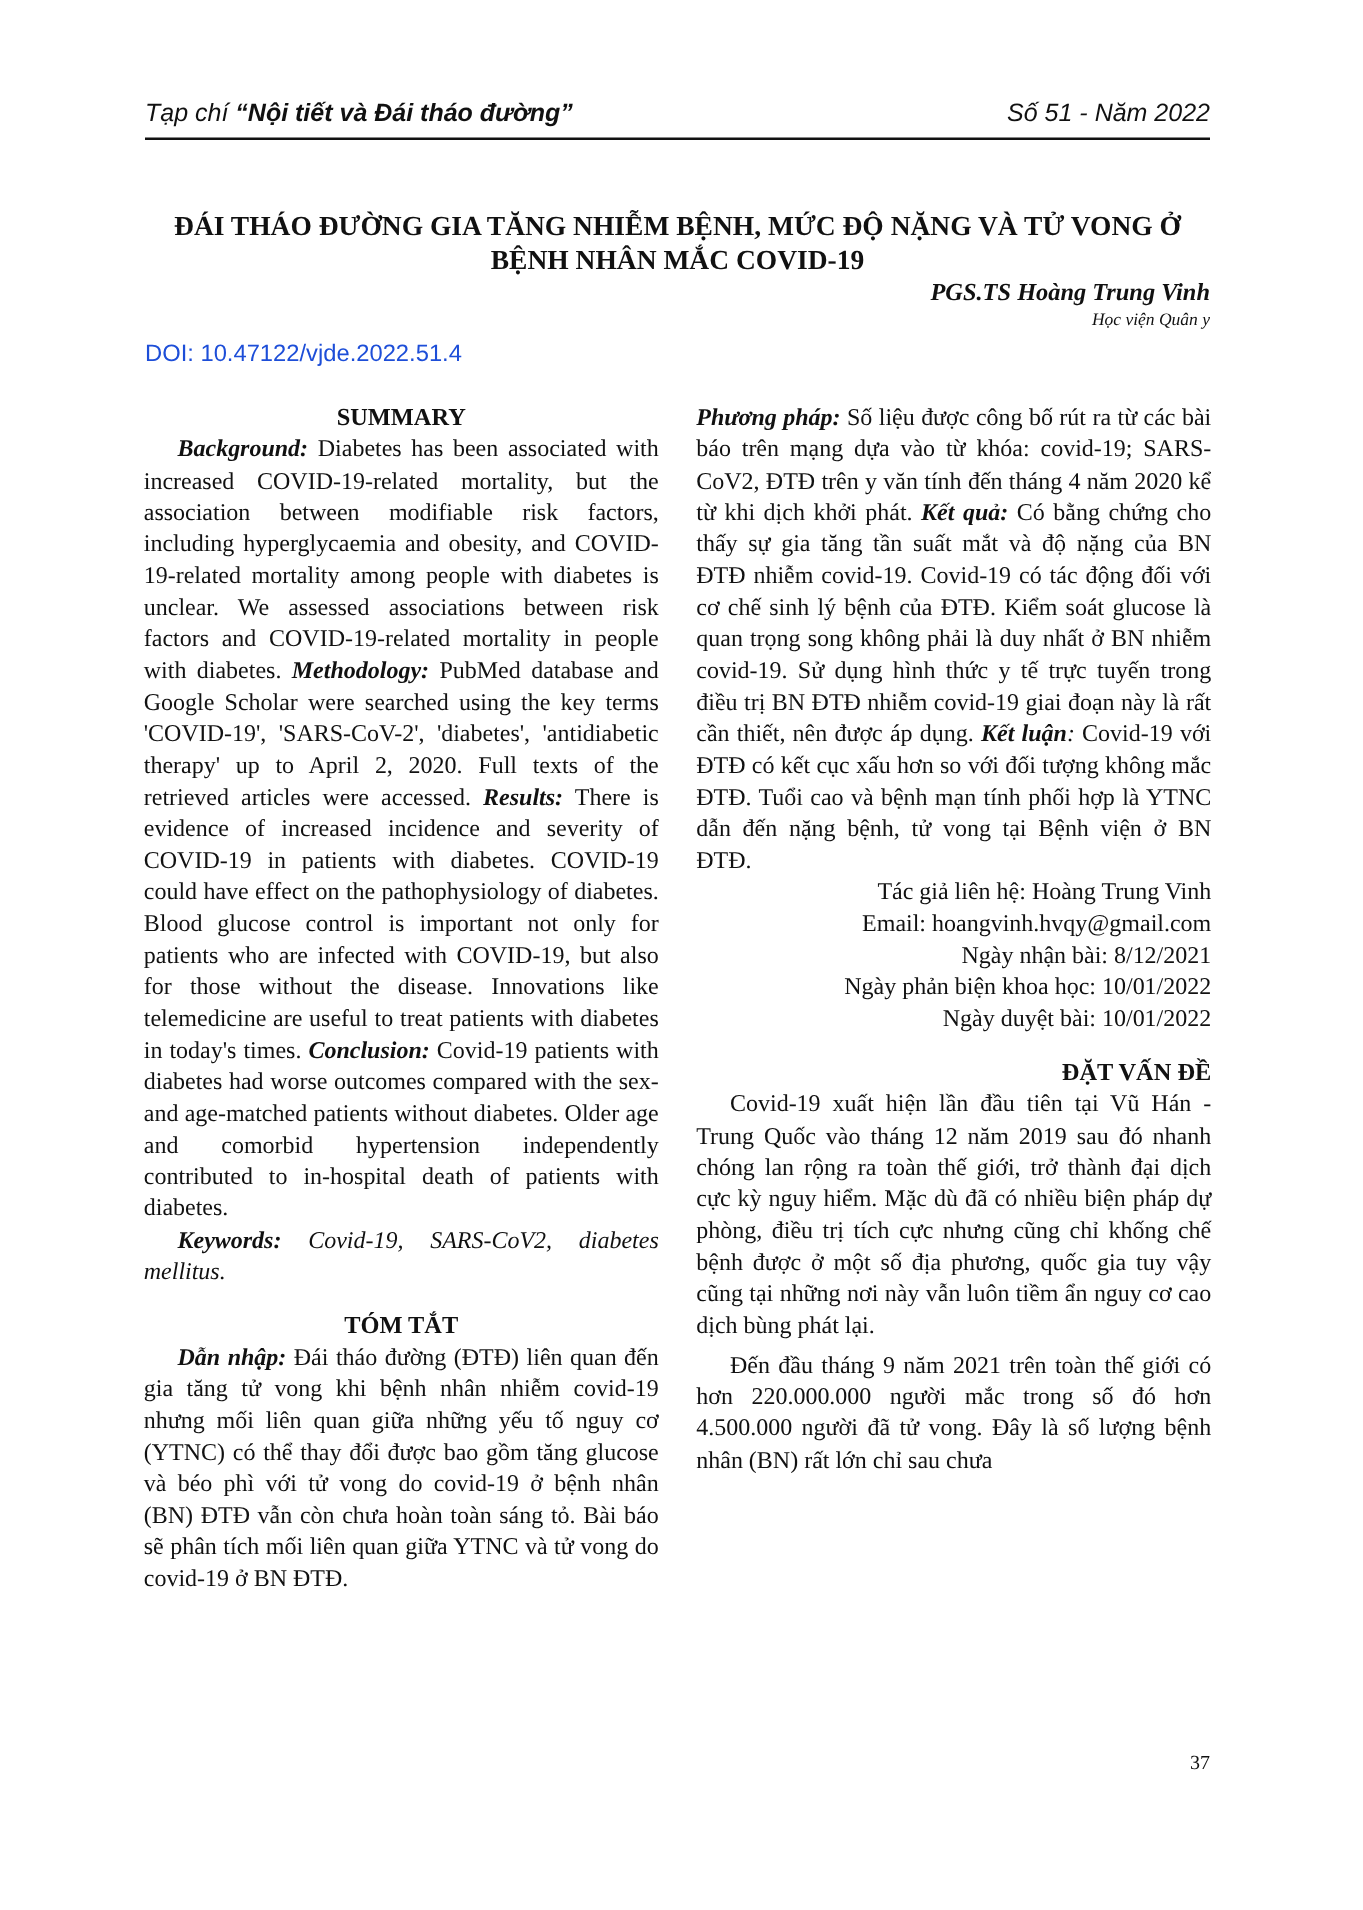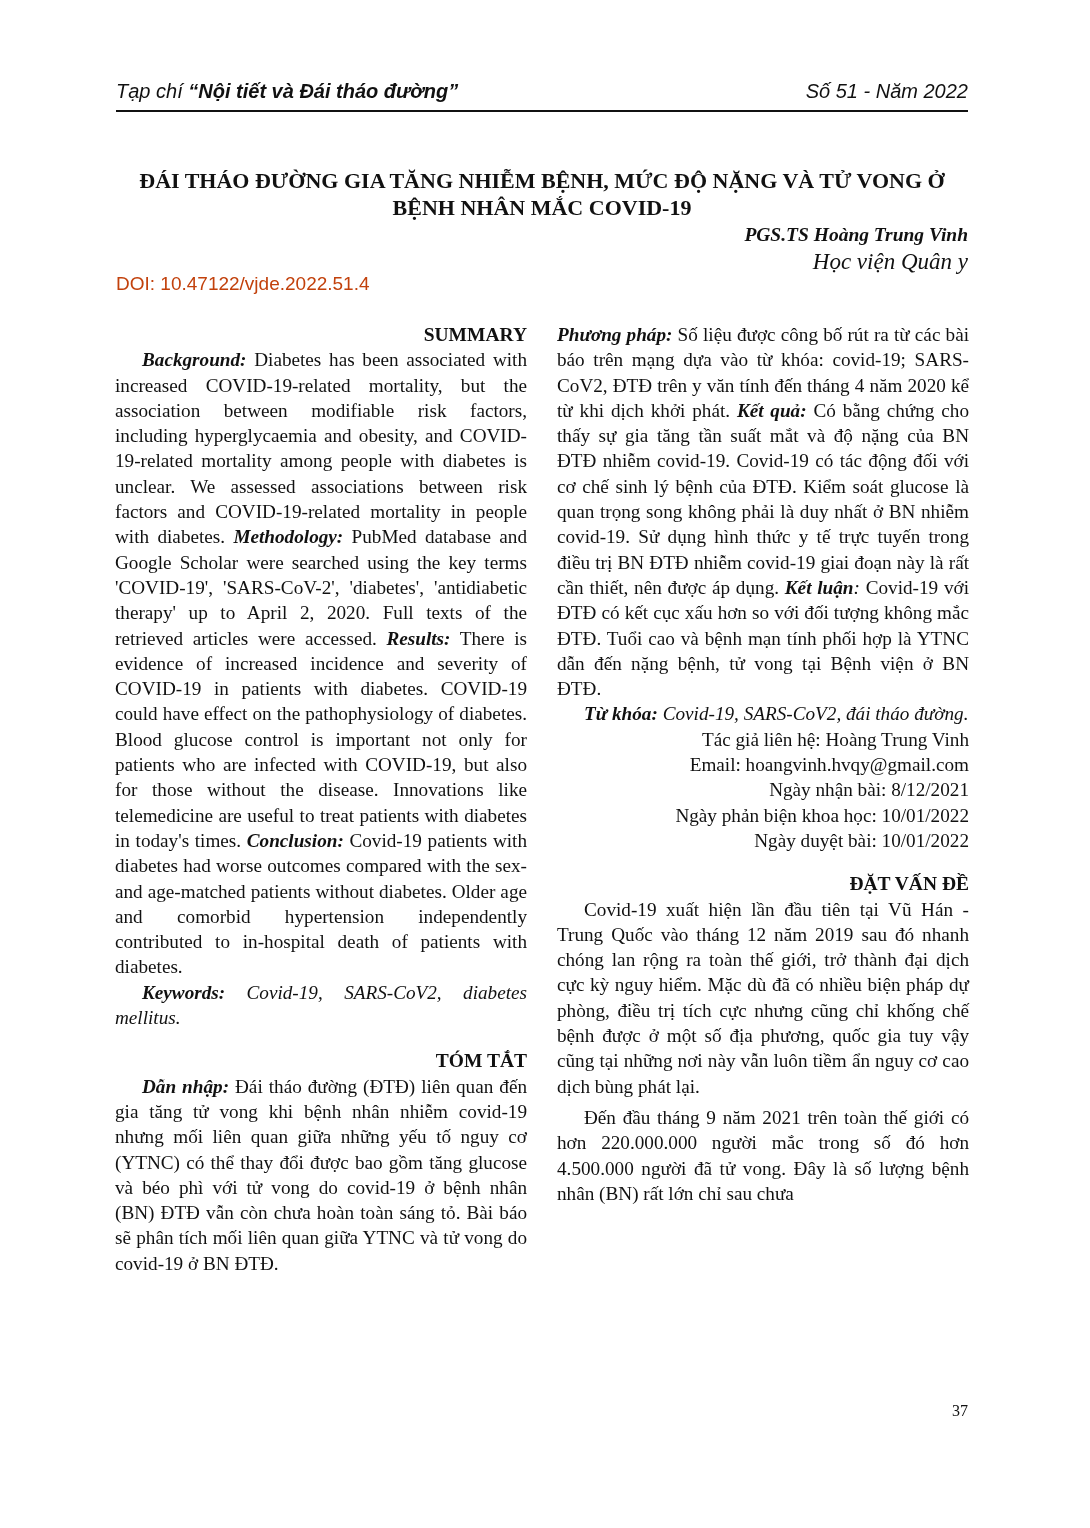--- a/index.html
+++ b/index.html
@@ -8,29 +8,29 @@
   .sans { font-family: "Liberation Sans", "DejaVu Sans", sans-serif; }
 
   #running-header { position: absolute; left: 116px; top: 80px; width: 852px; height: 30px; }
   #running-header .left { position: absolute; left: 0; top: 0; font-size: 20px; font-style: italic; }
   #running-header .left b { font-weight: bold; }
   #running-header .right { position: absolute; right: 0; top: 0; font-size: 20px; font-style: italic; }
   #header-rule { position: absolute; left: 116px; top: 110px; width: 852px; height: 0; border-top: 2px solid #111; }
 
   #title { position: absolute; left: 116px; top: 167px; width: 852px; text-align: center; font-size: 22px; font-weight: bold; line-height: 27px; }
   #author { position: absolute; right: 122px; top: 224px; font-size: 19.5px; font-weight: bold; font-style: italic; }
-  #affiliation { position: absolute; right: 122px; top: 249px; font-size: 23px; font-style: italic; }
+  #affiliation { position: absolute; right: 122px; top: 249px; font-size: 14px; font-style: italic; }
   #doi { position: absolute; left: 116px; top: 273px; font-size: 19px; color: #ff0000; }
 
   .col { position: absolute; width: 412px; font-size: 19.2px; line-height: 25.3px; text-align: justify; }
   #col-left { left: 115px; top: 322px; }
   #col-right { left: 557px; top: 322px; }
   .col p { margin: 0; }
   .indent { text-indent: 27px; }
-  .center { text-align: right; }
+  .center { text-align: center; }
   .heading { font-weight: bold; font-size: 19.5px; }
   .subtitle { font-weight: bold; font-style: italic; text-align: center; }
   .bi { font-weight: bold; font-style: italic; margin-top: 20px; }
   .it { font-style: italic; }
   .meta { padding-left: 27px; text-align: right; }
   .gap-sm { height: 6px; }
   .gap-md { height: 18px; }
 
   #page-number { position: absolute; right: 122px; top: 1402px; font-size: 16px; }
 </style>
@@ -39,37 +39,36 @@
 
 <div id="running-header" class="sans">
   <span class="left"><span>Tạp chí </span><b>“Nội tiết và Đái tháo đường”</b></span>
   <span class="right">Số 51 - Năm 2022</span>
 </div>
 <div id="header-rule"></div>
 
 <div id="title" class="serif">ĐÁI THÁO ĐƯỜNG GIA TĂNG NHIỄM BỆNH, MỨC ĐỘ NẶNG VÀ TỬ VONG Ở BỆNH NHÂN MẮC COVID-19</div>
 <div id="author" class="serif">PGS.TS Hoàng Trung Vinh</div>
 <div id="affiliation" class="serif">Học viện Quân y</div>
-<div id="doi" class="sans" style="color: #c2410c;">DOI: 10.47122/vjde.2022.51.4</div>
+<div id="doi" class="sans" style="color: #1d4ed8;">DOI: 10.47122/vjde.2022.51.4</div>
 
 <div id="col-left" class="col serif">
   <p class="heading center">SUMMARY</p>
   <p class="indent"><span class="bi">Background:</span><span> Diabetes has been associated with increased COVID-19-related mortality, but the association between modifiable risk factors, including hyperglycaemia and obesity, and COVID-19-related mortality among people with diabetes is unclear. We assessed associations between risk factors and COVID-19-related mortality in people with diabetes.</span>
   <span class="bi">Methodology:</span><span> PubMed database and Google Scholar were searched using the key terms 'COVID-19', 'SARS-CoV-2', 'diabetes', 'antidiabetic therapy' up to April 2, 2020. Full texts of the retrieved articles were accessed.</span>
   <span class="bi">Results:</span><span> There is evidence of increased incidence and severity of COVID-19 in patients with diabetes. COVID-19 could have effect on the pathophysiology of diabetes. Blood glucose control is important not only for patients who are infected with COVID-19, but also for those without the disease. Innovations like telemedicine are useful to treat patients with diabetes in today's times.</span>
   <span class="bi">Conclusion:</span><span> Covid-19 patients with diabetes had worse outcomes compared with the sex- and age-matched patients without diabetes. Older age and comorbid hypertension independently contributed to in-hospital death of patients with diabetes.</span></p>
   <p class="indent"><span class="bi">Keywords:</span><span class="it"> Covid-19, SARS-CoV2, diabetes mellitus.</span></p>
   <div class="gap-md"></div>
   <p class="heading center">TÓM TẮT</p>
   <p class="indent"><span class="bi">Dẫn nhập:</span><span> Đái tháo đường (ĐTĐ) liên quan đến gia tăng tử vong khi bệnh nhân nhiễm covid-19 nhưng mối liên quan giữa những yếu tố nguy cơ (YTNC) có thể thay đổi được bao gồm tăng glucose và béo phì với tử vong do covid-19 ở bệnh nhân (BN) ĐTĐ vẫn còn chưa hoàn toàn sáng tỏ. Bài báo sẽ phân tích mối liên quan giữa YTNC và tử vong do covid-19 ở BN ĐTĐ. </span></p>
 </div>
 
 <div id="col-right" class="col serif">
   <p><span class="bi">Phương pháp:</span><span> Số liệu được công bố rút ra từ các bài báo trên mạng dựa vào từ khóa: covid-19; SARS-CoV2, ĐTĐ trên y văn tính đến tháng 4 năm 2020 kể từ khi dịch khởi phát. </span><span class="bi">Kết quả:</span><span> Có bằng chứng cho thấy sự gia tăng tần suất mắt và độ nặng của BN ĐTĐ nhiễm covid-19. Covid-19 có tác động đối với cơ chế sinh lý bệnh của ĐTĐ. Kiểm soát glucose là quan trọng song không phải là duy nhất ở BN nhiễm covid-19. Sử dụng hình thức y tế trực tuyến trong điều trị BN ĐTĐ nhiễm covid-19 giai đoạn này là rất cần thiết, nên được áp dụng. </span><span class="bi">Kết luận</span><span class="it">:</span><span> Covid-19 với ĐTĐ có kết cục xấu hơn so với đối tượng không mắc ĐTĐ. Tuổi cao và bệnh mạn tính phối hợp là YTNC dẫn đến nặng bệnh, tử vong tại Bệnh viện ở BN ĐTĐ.</span></p>
-  <p class="indent"><span class="bi">Từ khóa:</span><span class="it"> Covid-19, SARS-CoV2, đái tháo đường.</span></p>
   <p class="meta">Tác giả liên hệ: Hoàng Trung Vinh</p>
   <p class="meta">Email: hoangvinh.hvqy@gmail.com</p>
   <p class="meta">Ngày nhận bài: 8/12/2021</p>
   <p class="meta">Ngày phản biện khoa học: 10/01/2022</p>
   <p class="meta">Ngày duyệt bài: 10/01/2022</p>
   <div class="gap-md"></div>
   <p class="heading meta">ĐẶT VẤN ĐỀ</p>
   <p class="indent">Covid-19 xuất hiện lần đầu tiên tại Vũ Hán - Trung Quốc vào tháng 12 năm 2019 sau đó nhanh chóng lan rộng ra toàn thế giới, trở thành đại dịch cực kỳ nguy hiểm. Mặc dù đã có nhiều biện pháp dự phòng, điều trị tích cực nhưng cũng chỉ khống chế bệnh được ở một số địa phương, quốc gia tuy vậy cũng tại những nơi này vẫn luôn tiềm ẩn nguy cơ cao dịch bùng phát lại.</p>
   <div class="gap-sm"></div>
   <p class="indent">Đến đầu tháng 9 năm 2021 trên toàn thế giới có hơn 220.000.000 người mắc trong số đó hơn 4.500.000 người đã tử vong. Đây là số lượng bệnh nhân (BN) rất lớn chỉ sau chưa</p>

